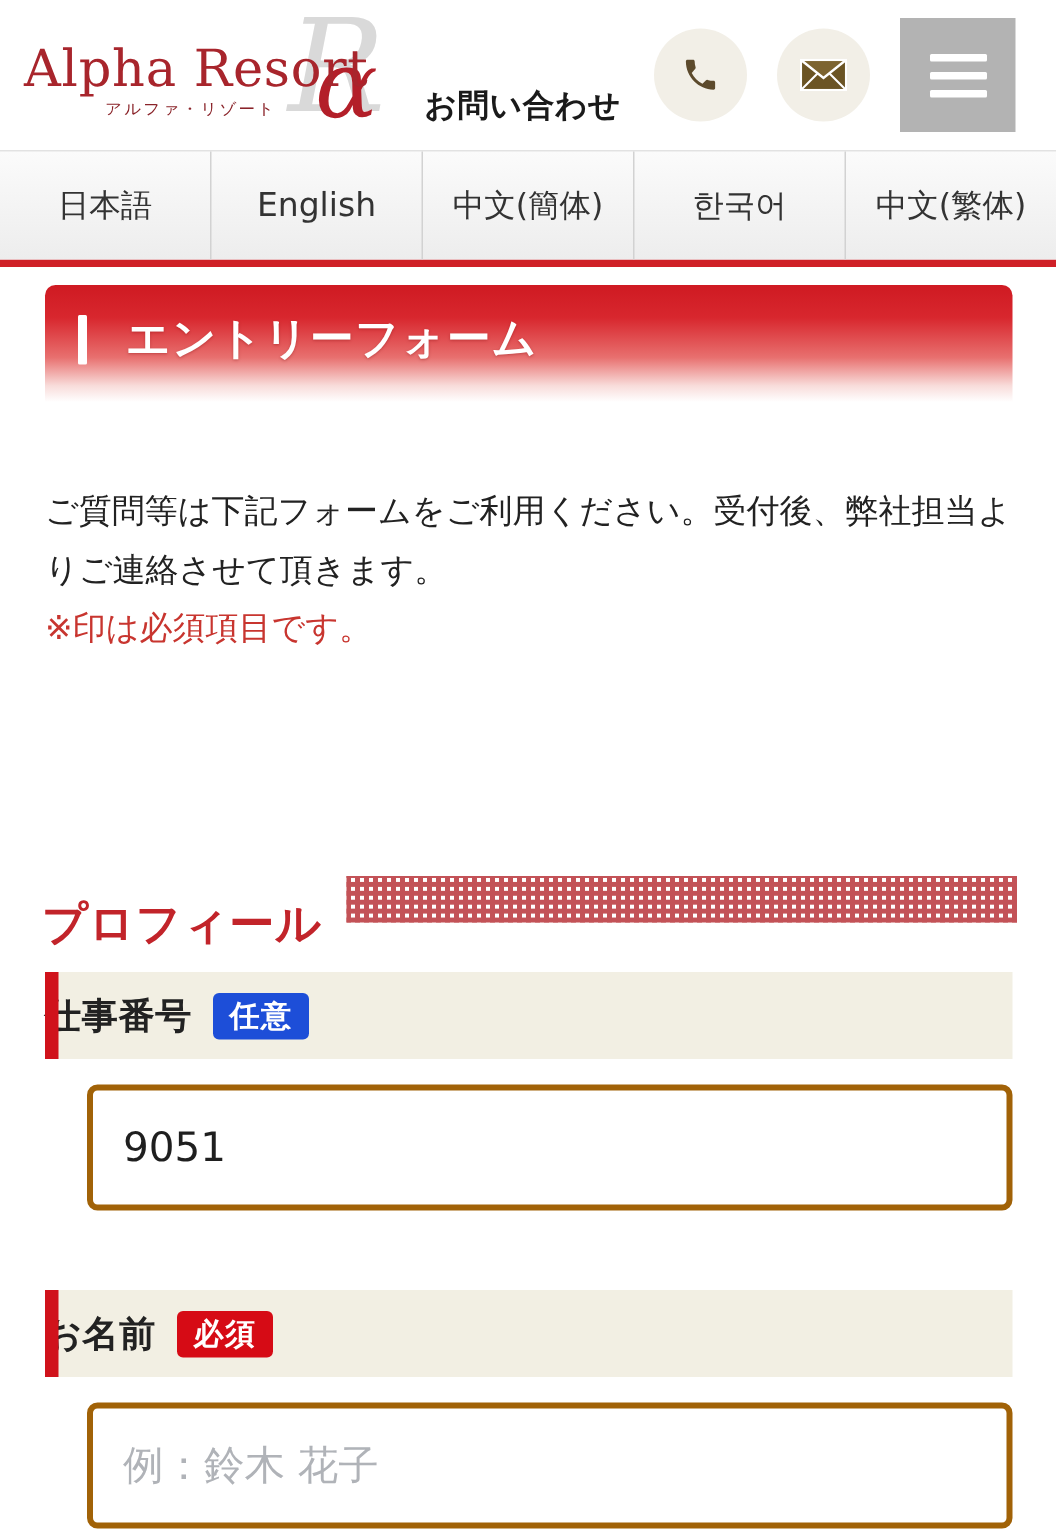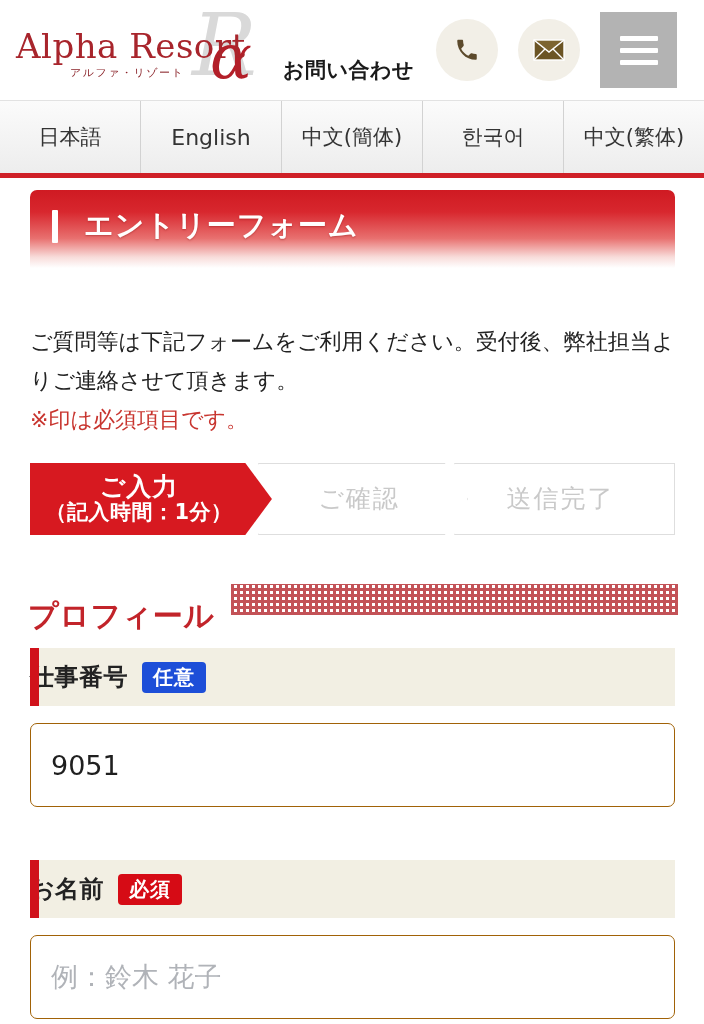--- a/index.html
+++ b/index.html
@@ -296,28 +296,29 @@
     font-weight: bold;
     color: #ffffff;
     letter-spacing: 1px;
     line-height: 1.1;
   }
   .badge.optional { background: #1d4ed8; }
   .badge.required { background: #d60b15; }
   .field-input {
     margin-top: 17px;
     height: 84px;
-    border: 1px solid #a16207;
+    border: 4px solid #a16207;
     border-radius: 7px;
     background: #ffffff;
     display: flex;
     align-items: center;
     padding-left: 20px;
     font-size: 27px;
     color: #1f1f1f;
+    margin-left: 28px;
   }
   .field-input.placeholder { color: #b0b3b8; }
   #field-job { top: 648px; }
   #field-name { top: 860px; }
 </style>
 </head>
 <body>
 
 <div class="page">
 
@@ -374,38 +375,20 @@
         <span class="banner-title">エントリーフォーム</span>
       </div>
     </div>
   </div>
 
   <div class="desc">
     <span>ご質問等は下記フォームをご利用ください。受付後、弊社担当</span><span>よりご連絡させて頂きます。</span>
     <span class="desc-note">※印は必須項目です。</span>
   </div>
 
-  <div class="steps">
-    <div class="step active">
-      <div class="step-stack">
-        <div class="step-label-main">ご入力</div>
-        <div class="step-label-sub">（記入時間：1分）</div>
-      </div>
-    </div>
-    <div class="step idle">
-      <div class="step-stack">
-        <div class="step-label-main">ご確認</div>
-      </div>
-    </div>
-    <div class="step idle last">
-      <div class="step-stack">
-        <div class="step-label-main">送信完了</div>
-      </div>
-    </div>
-  </div>
 
   <div class="section-head">
     <span class="section-title">プロフィール</span>
     <span class="section-pattern"></span>
   </div>
 
   <div class="field" id="field-job">
     <div class="field-label-row">
       <span class="field-label">仕事番号</span>
       <span class="badge optional">任意</span>

